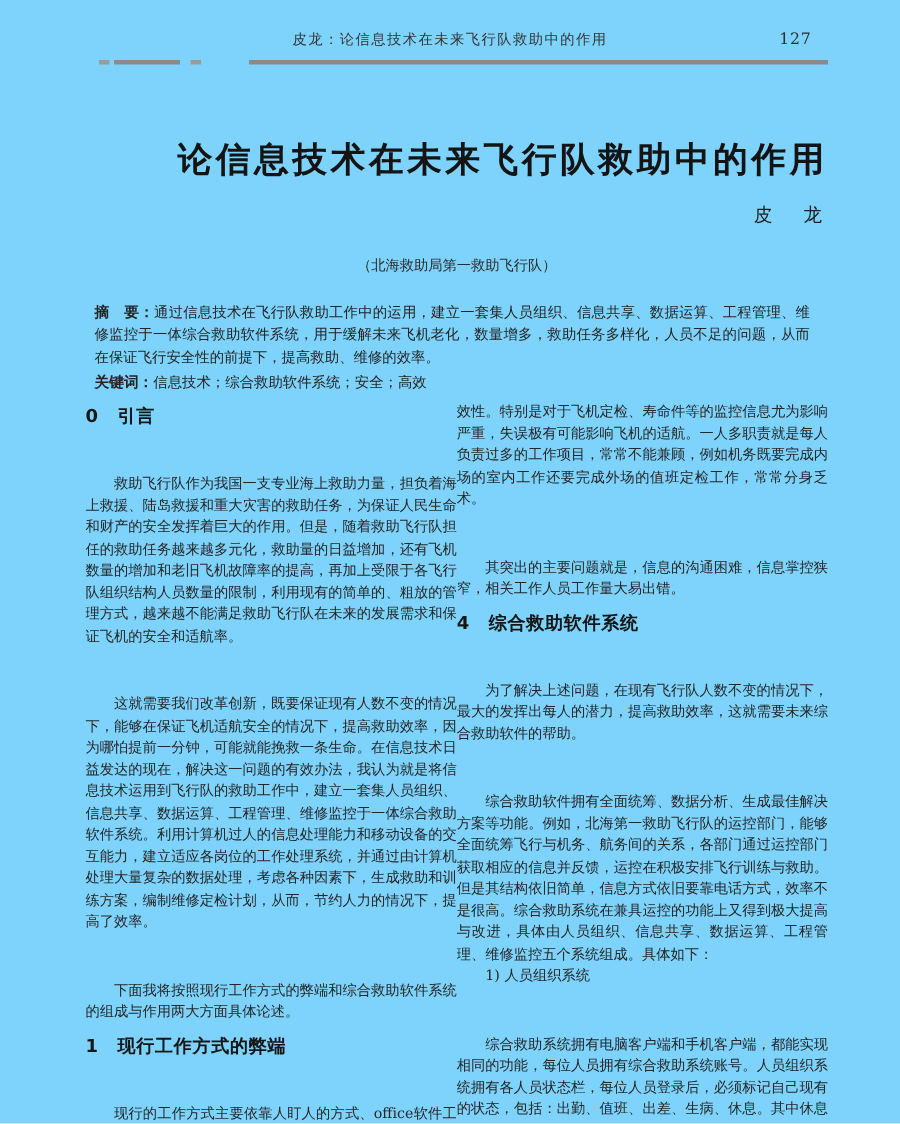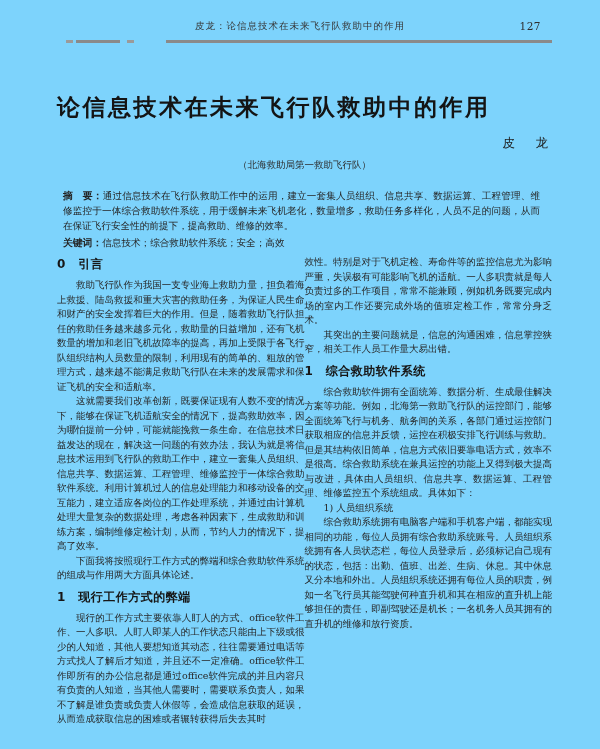--- a/index.html
+++ b/index.html
@@ -48,38 +48,38 @@
   .rule-seg.s1 { left: 66px;  width: 7px;  background: #9a9a9a; }
   .rule-seg.s2 { left: 76px;  width: 44px; }
   .rule-seg.s3 { left: 127px; width: 7px;  background: #9a9a9a; }
   .rule-seg.s4 { left: 166px; width: 386px; }
   
   .content {
     padding: 92px 48px 0 57px;
   }
   .title {
     margin: 0;
-    text-align: left;
+    text-align: right;
     font-family: "DejaVu Sans", "Liberation Sans", sans-serif;
     font-size: 23px;
     font-weight: bold;
     letter-spacing: 2.5px;
     line-height: 30px;
     color: #141414;
   }
   .author {
     margin-top: 13px;
     text-align: right;
     font-size: 12.5px;
     letter-spacing: 4px;
     line-height: 16px;
     color: #1d1d1d;
   }
   .affiliation {
-    margin-top: 7px;
+    margin-top: 20px;
     text-align: center;
     font-size: 9.5px;
     line-height: 13px;
     color: #2c2c2c;
   }
   .abstract {
     margin: 17px 12px 0 6px;
     font-size: 9.6px;
     line-height: 15px;
     text-align: justify;
@@ -118,21 +118,21 @@
     color: #161616;
   }
   .col h2:first-child { margin-top: 2px; }
   .col p {
     margin: 0;
     font-size: 9.5px;
     line-height: 14.5px;
     text-align: justify;
     color: #262626;
   }
-  .col p.indent { text-indent: 2em; }
+  .col p.indent { text-indent: 2em; margin-top: 31px; }
   .col p.subhead { text-indent: 2em; }
 </style>
 </head>
 <body>
 
 <div class="page">
 
   <div class="running-header">
     <span class="running-title">皮龙：论信息技术在未来飞行队救助中的作用</span>
     <span class="page-number">127</span>
@@ -159,21 +159,22 @@
         <p class="indent">救助飞行队作为我国一支专业海上救助力量，担负着海上救援、陆岛救援和重大灾害的救助任务，为保证人民生命和财产的安全发挥着巨大的作用。但是，随着救助飞行队担任的救助任务越来越多元化，救助量的日益增加，还有飞机数量的增加和老旧飞机故障率的提高，再加上受限于各飞行队组织结构人员数量的限制，利用现有的简单的、粗放的管理方式，越来越不能满足救助飞行队在未来的发展需求和保证飞机的安全和适航率。</p>
         <p class="indent">这就需要我们改革创新，既要保证现有人数不变的情况下，能够在保证飞机适航安全的情况下，提高救助效率，因为哪怕提前一分钟，可能就能挽救一条生命。在信息技术日益发达的现在，解决这一问题的有效办法，我认为就是将信息技术运用到飞行队的救助工作中，建立一套集人员组织、信息共享、数据运算、工程管理、维修监控于一体综合救助软件系统。利用计算机过人的信息处理能力和移动设备的交互能力，建立适应各岗位的工作处理系统，并通过由计算机处理大量复杂的数据处理，考虑各种因素下，生成救助和训练方案，编制维修定检计划，从而，节约人力的情况下，提高了效率。</p>
         <p class="indent">下面我将按照现行工作方式的弊端和综合救助软件系统的组成与作用两大方面具体论述。</p>
         <h2>1　现行工作方式的弊端</h2>
         <p class="indent">现行的工作方式主要依靠人盯人的方式、office软件工作、一人多职。人盯人即某人的工作状态只能由上下级或很少的人知道，其他人要想知道其动态，往往需要通过电话等方式找人了解后才知道，并且还不一定准确。office软件工作即所有的办公信息都是通过office软件完成的并且内容只有负责的人知道，当其他人需要时，需要联系负责人，如果不了解是谁负责或负责人休假等，会造成信息获取的延误，从而造成获取信息的困难或者辗转获得后失去其时</p>
       </div>
 
       <div class="col">
         <p>效性。特别是对于飞机定检、寿命件等的监控信息尤为影响严重，失误极有可能影响飞机的适航。一人多职责就是每人负责过多的工作项目，常常不能兼顾，例如机务既要完成内场的室内工作还要完成外场的值班定检工作，常常分身乏术。</p>
         <p class="indent">其突出的主要问题就是，信息的沟通困难，信息掌控狭窄，相关工作人员工作量大易出错。</p>
-        <h2>1　综合救助软件系统</h2>
+        <h2>4　综合救助软件系统</h2>
+        <p class="indent">为了解决上述问题，在现有飞行队人数不变的情况下，最大的发挥出每人的潜力，提高救助效率，这就需要未来综合救助软件的帮助。</p>
         <p class="indent">综合救助软件拥有全面统筹、数据分析、生成最佳解决方案等功能。例如，北海第一救助飞行队的运控部门，能够全面统筹飞行与机务、航务间的关系，各部门通过运控部门获取相应的信息并反馈，运控在积极安排飞行训练与救助。但是其结构依旧简单，信息方式依旧要靠电话方式，效率不是很高。综合救助系统在兼具运控的功能上又得到极大提高与改进，具体由人员组织、信息共享、数据运算、工程管理、维修监控五个系统组成。具体如下：</p>
         <p class="subhead">1) 人员组织系统</p>
         <p class="indent">综合救助系统拥有电脑客户端和手机客户端，都能实现相同的功能，每位人员拥有综合救助系统账号。人员组织系统拥有各人员状态栏，每位人员登录后，必须标记自己现有的状态，包括：出勤、值班、出差、生病、休息。其中休息又分本地和外出。人员组织系统还拥有每位人员的职责，例如一名飞行员其能驾驶何种直升机和其在相应的直升机上能够担任的责任，即副驾驶还是机长；一名机务人员其拥有的直升机的维修和放行资质。</p>
       </div>
 
     </div>
   </div>
 </div>
 
 </body></html>

